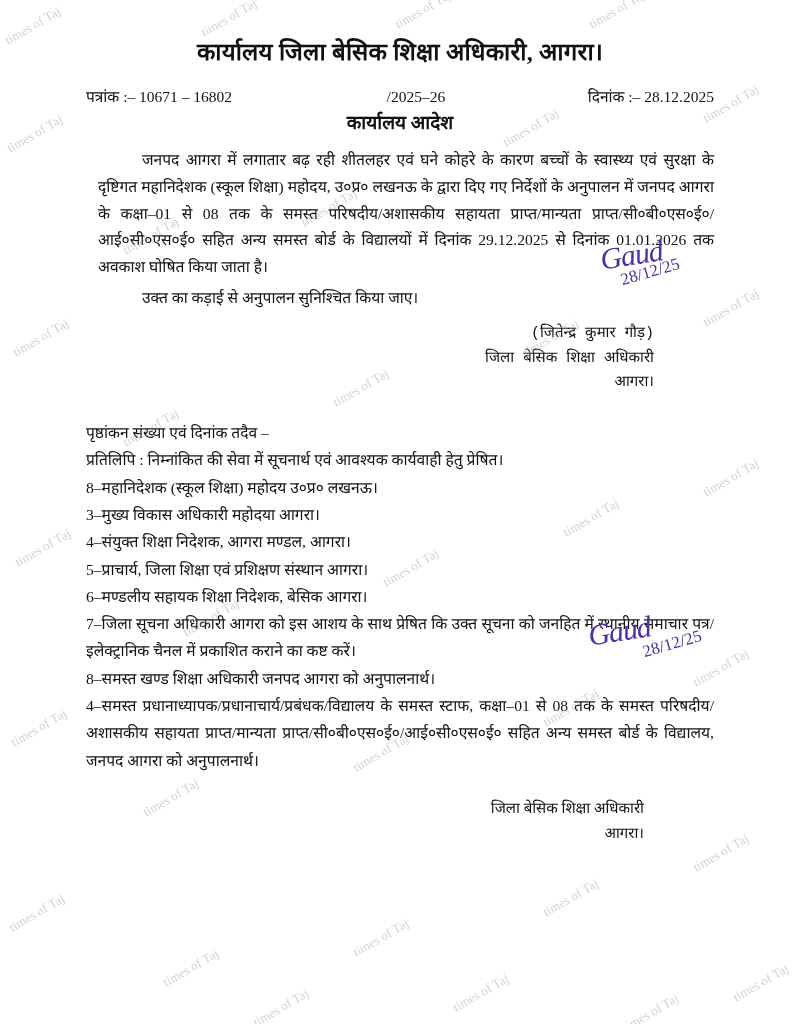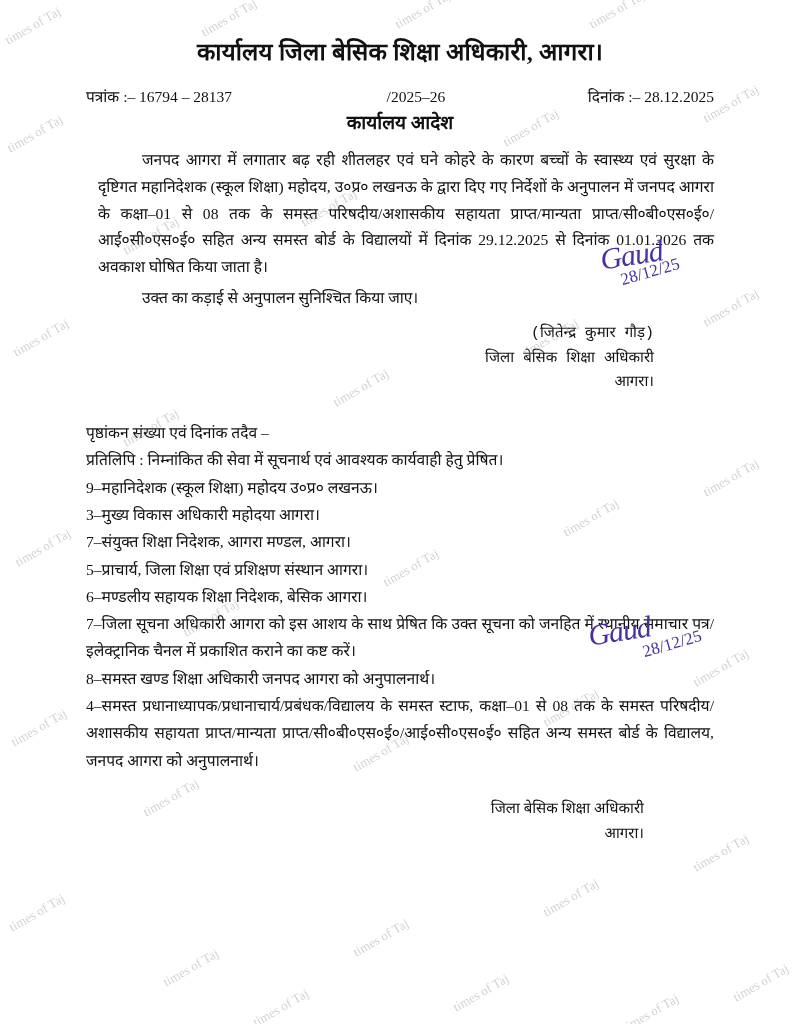--- a/index.html
+++ b/index.html
@@ -142,21 +142,21 @@
 <body>
 
 <div id="page">
   <div class="doc-body">
 
     <div class="title">कार्यालय जिला बेसिक शिक्षा अधिकारी, आगरा।</div>
 
     <div class="meta-row">
       <div class="meta-left">
         <span>पत्रांक :–</span>
-        <span>16794 – 28137</span>
+        <span>10671 – 16802</span>
       </div>
       <div class="meta-mid">/2025–26</div>
       <div class="meta-right">
         <span>दिनांक :–</span>
         <span>28.12.2025</span>
       </div>
     </div>
 
     <div class="subtitle">कार्यालय आदेश</div>
 
@@ -165,23 +165,23 @@
 
     <div class="sig-block">
       <div class="nm">(जितेन्द्र कुमार गौड़)</div>
       <div>जिला बेसिक शिक्षा अधिकारी</div>
       <div>आगरा।</div>
     </div>
 
     <div class="lower">
       <p class="line">पृष्ठांकन संख्या एवं दिनांक तदैव –</p>
       <p class="line">प्रतिलिपि : निम्नांकित की सेवा में सूचनार्थ एवं आवश्यक कार्यवाही हेतु प्रेषित।</p>
-      <p class="line">9–महानिदेशक (स्कूल शिक्षा) महोदय उ०प्र० लखनऊ।</p>
+      <p class="line">8–महानिदेशक (स्कूल शिक्षा) महोदय उ०प्र० लखनऊ।</p>
       <p class="line">3–मुख्य विकास अधिकारी महोदया आगरा।</p>
-      <p class="line">7–संयुक्त शिक्षा निदेशक, आगरा मण्डल, आगरा।</p>
+      <p class="line">4–संयुक्त शिक्षा निदेशक, आगरा मण्डल, आगरा।</p>
       <p class="line">5–प्राचार्य, जिला शिक्षा एवं प्रशिक्षण संस्थान आगरा।</p>
       <p class="line">6–मण्डलीय सहायक शिक्षा निदेशक, बेसिक आगरा।</p>
       <p class="line">7–जिला सूचना अधिकारी आगरा को इस आशय के साथ प्रेषित कि उक्त सूचना को जनहित में स्थानीय समाचार पत्र/इलेक्ट्रानिक चैनल में प्रकाशित कराने का कष्ट करें।</p>
       <p class="line">8–समस्त खण्ड शिक्षा अधिकारी जनपद आगरा को अनुपालनार्थ।</p>
       <p class="line">4–समस्त प्रधानाध्यापक/प्रधानाचार्य/प्रबंधक/विद्यालय के समस्त स्टाफ, कक्षा–01 से 08 तक के समस्त परिषदीय/अशासकीय सहायता प्राप्त/मान्यता प्राप्त/सी०बी०एस०ई०/आई०सी०एस०ई० सहित अन्य समस्त बोर्ड के विद्यालय, जनपद आगरा को अनुपालनार्थ।</p>
     </div>
 
     <div class="sig-block2">
       <div>जिला बेसिक शिक्षा अधिकारी</div>
       <div>आगरा।</div>

